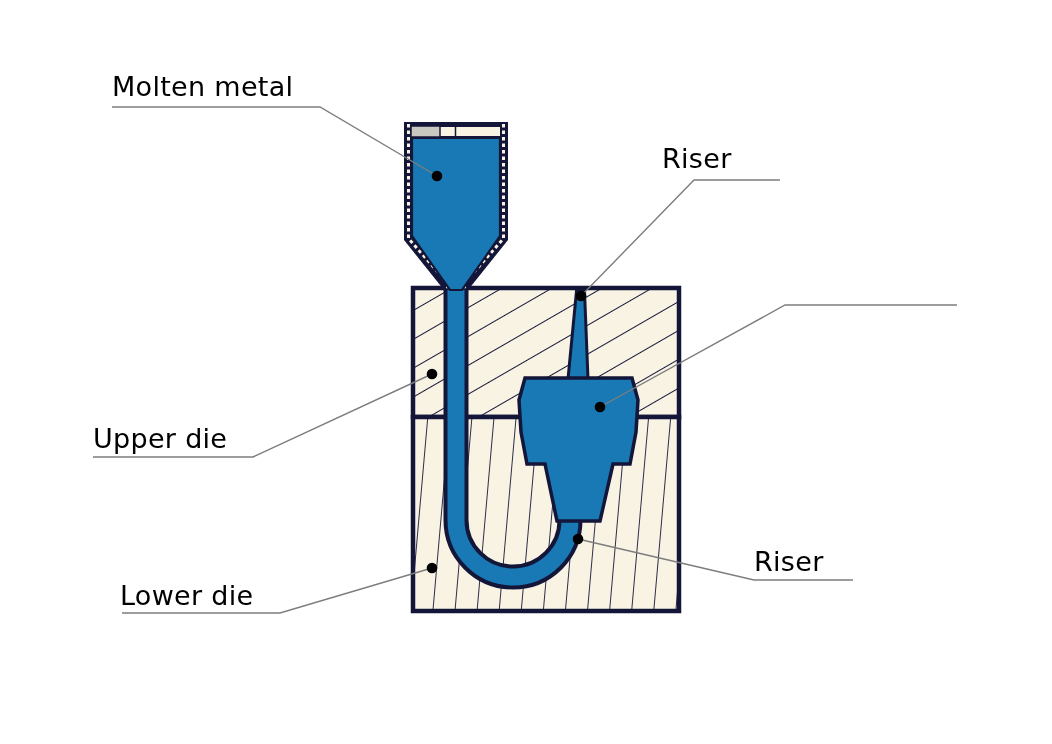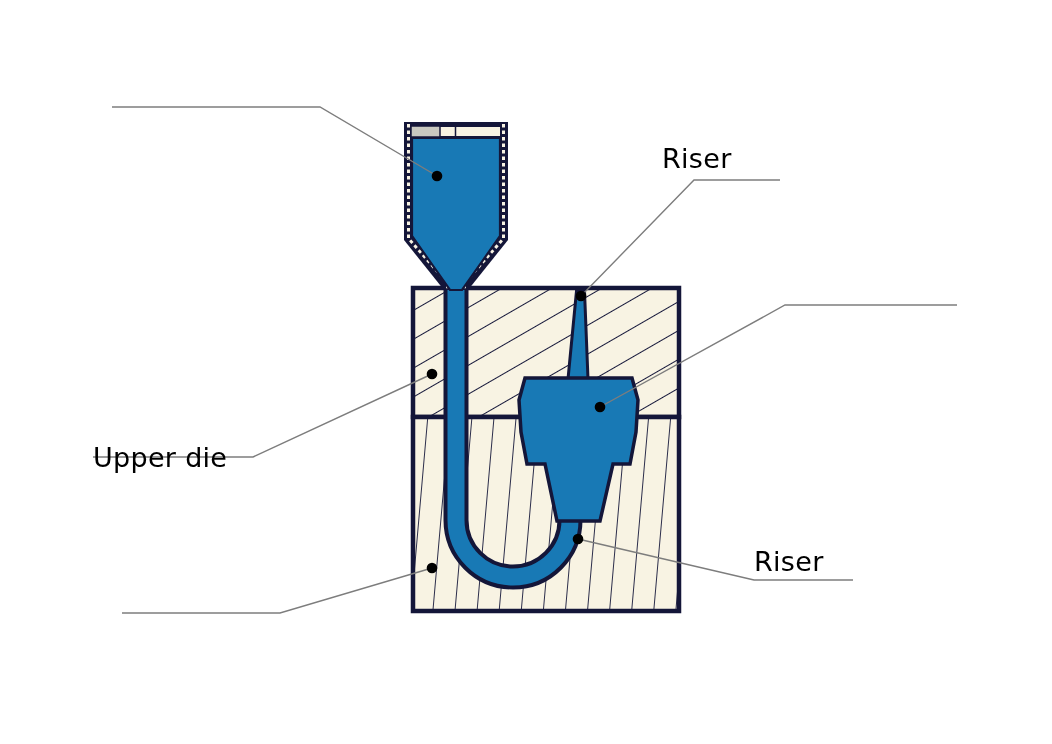--- a/index.html
+++ b/index.html
@@ -99,16 +99,18 @@
     <g>
       <polyline class="leader" points="122,613 280,613 432,568"></polyline>
       <circle class="anchor-dot" cx="432" cy="568" r="5.3"></circle>
     </g>
     <g>
       <polyline class="leader" points="853,580 754,580 578,539"></polyline>
       <circle class="anchor-dot" cx="578" cy="539" r="5.3"></circle>
     </g>
   </svg>
 
+  <div class="lbl" style="left:112px;top:71px">Molten metal</div>
   <div class="lbl" style="left:662px;top:143px">Riser</div>
-  <div class="lbl" style="left:93px;top:442px">Upper die</div>
+  <div class="lbl" style="left:93px;top:423px">Upper die</div>
+  <div class="lbl" style="left:120px;top:580px">Lower die</div>
   <div class="lbl" style="left:754px;top:546px">Riser</div>
 </div>
 
 </body></html>

